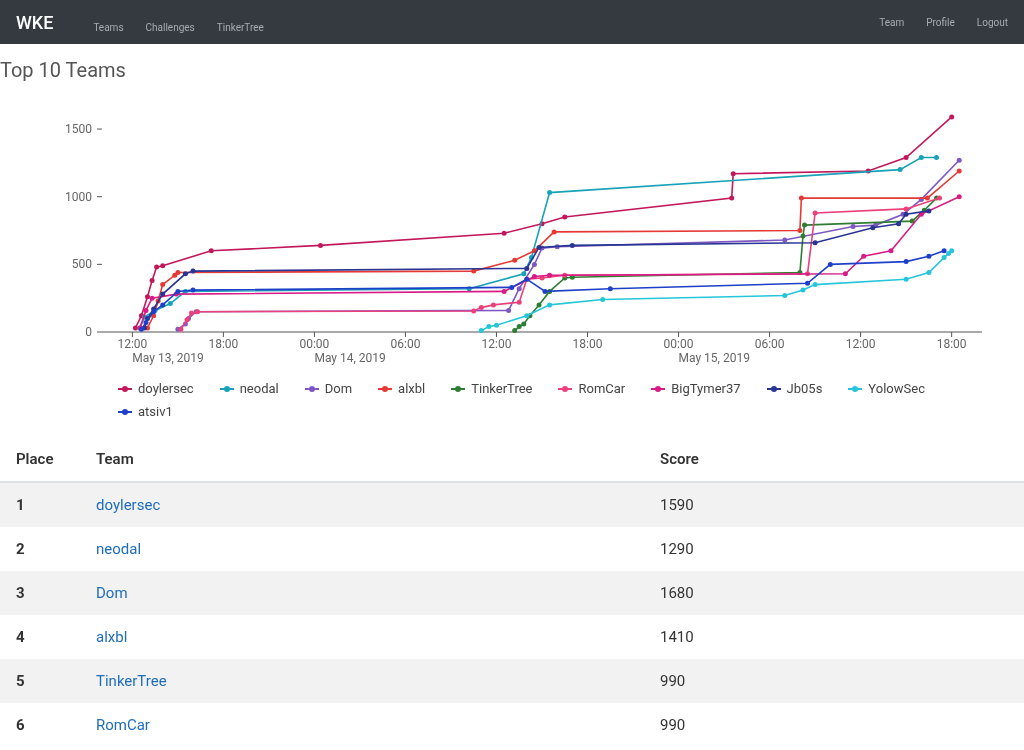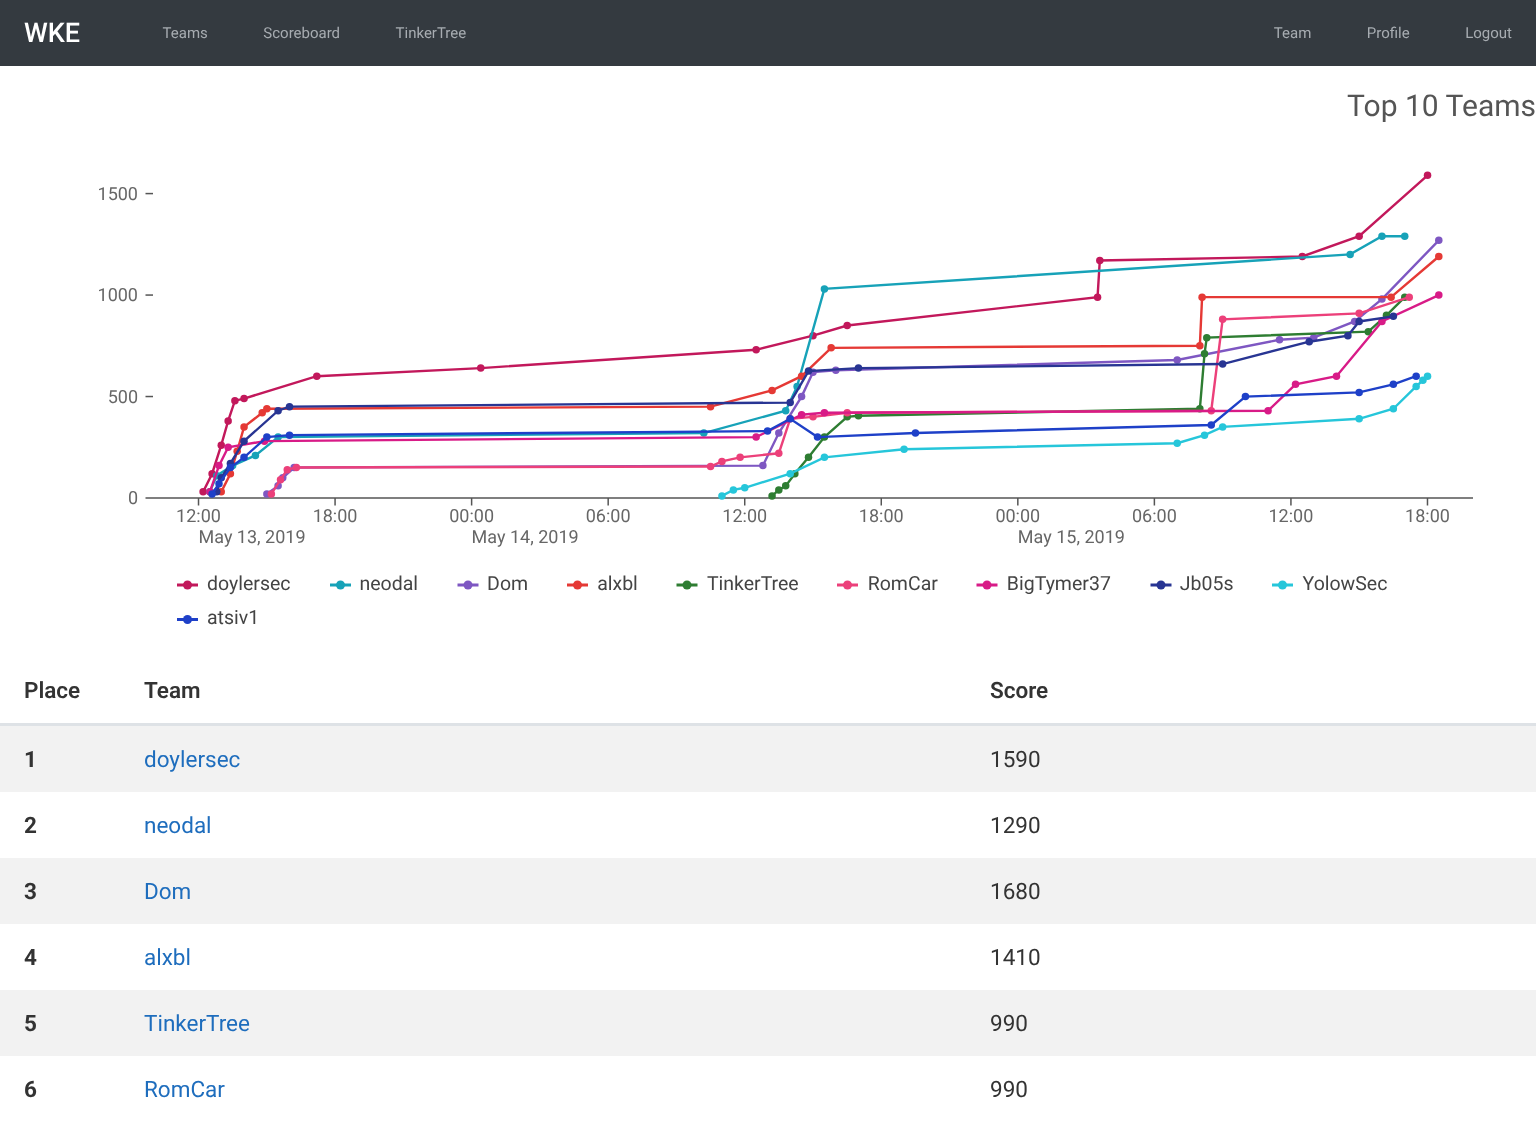--- a/index.html
+++ b/index.html
@@ -13,40 +13,40 @@
   .navbar {
     background: #343a40;
     color: #cfd2d6;
     height: 44px;
     display: flex;
     align-items: center;
     padding: 0 16px;
   }
   .nav-left, .nav-right {
     display: flex;
-    align-items: center;
-    gap: 37px;
+    align-items: flex-end;
+    gap: 22px;
   }
   .nav-right { margin-left: auto; }
   .brand {
     color: #fff;
     font-weight: 500;
     font-size: 18px;
     margin-right: 18px;
     cursor: pointer;
   }
   .nav-link {
     color: #a7acb1;
     font-size: 10px;
     cursor: pointer;
     text-decoration: none;
   }
 
   .page-title {
-    text-align: right;
+    text-align: left;
     font-size: 20px;
     color: #555;
     margin-top: 14px;
     margin-bottom: 10px;
     font-weight: 400;
   }
 
   .chart-wrap {
     width: 960px;
     margin: 0 auto 10px auto;
@@ -117,21 +117,21 @@
   }
 
 </style>
 </head>
 <body>
 
 <div class="navbar">
   <div class="nav-left">
     <span class="brand">WKE</span>
     <a class="nav-link">Teams</a>
-    <a class="nav-link">Scoreboard</a>
+    <a class="nav-link">Challenges</a>
     <a class="nav-link">TinkerTree</a>
   </div>
   <div class="nav-right">
     <a class="nav-link">Team</a>
     <a class="nav-link">Profile</a>
     <a class="nav-link">Logout</a>
   </div>
 </div>
 
 <div class="page-title">Top 10 Teams</div>

